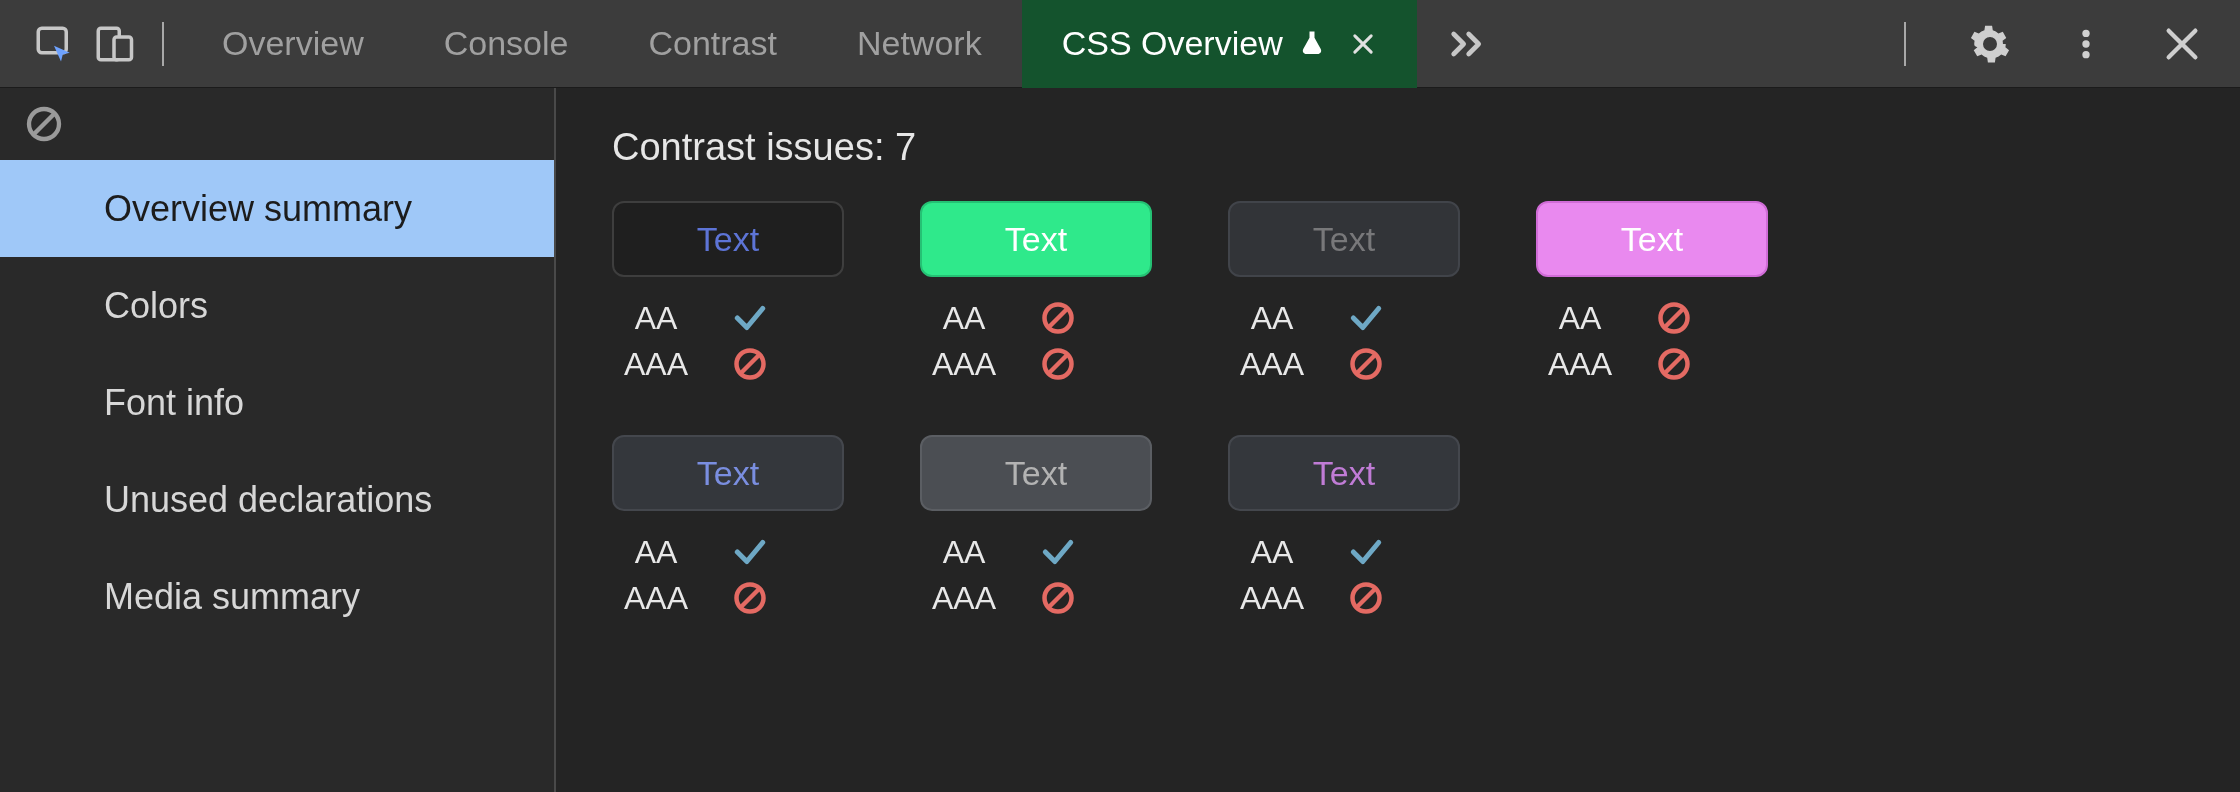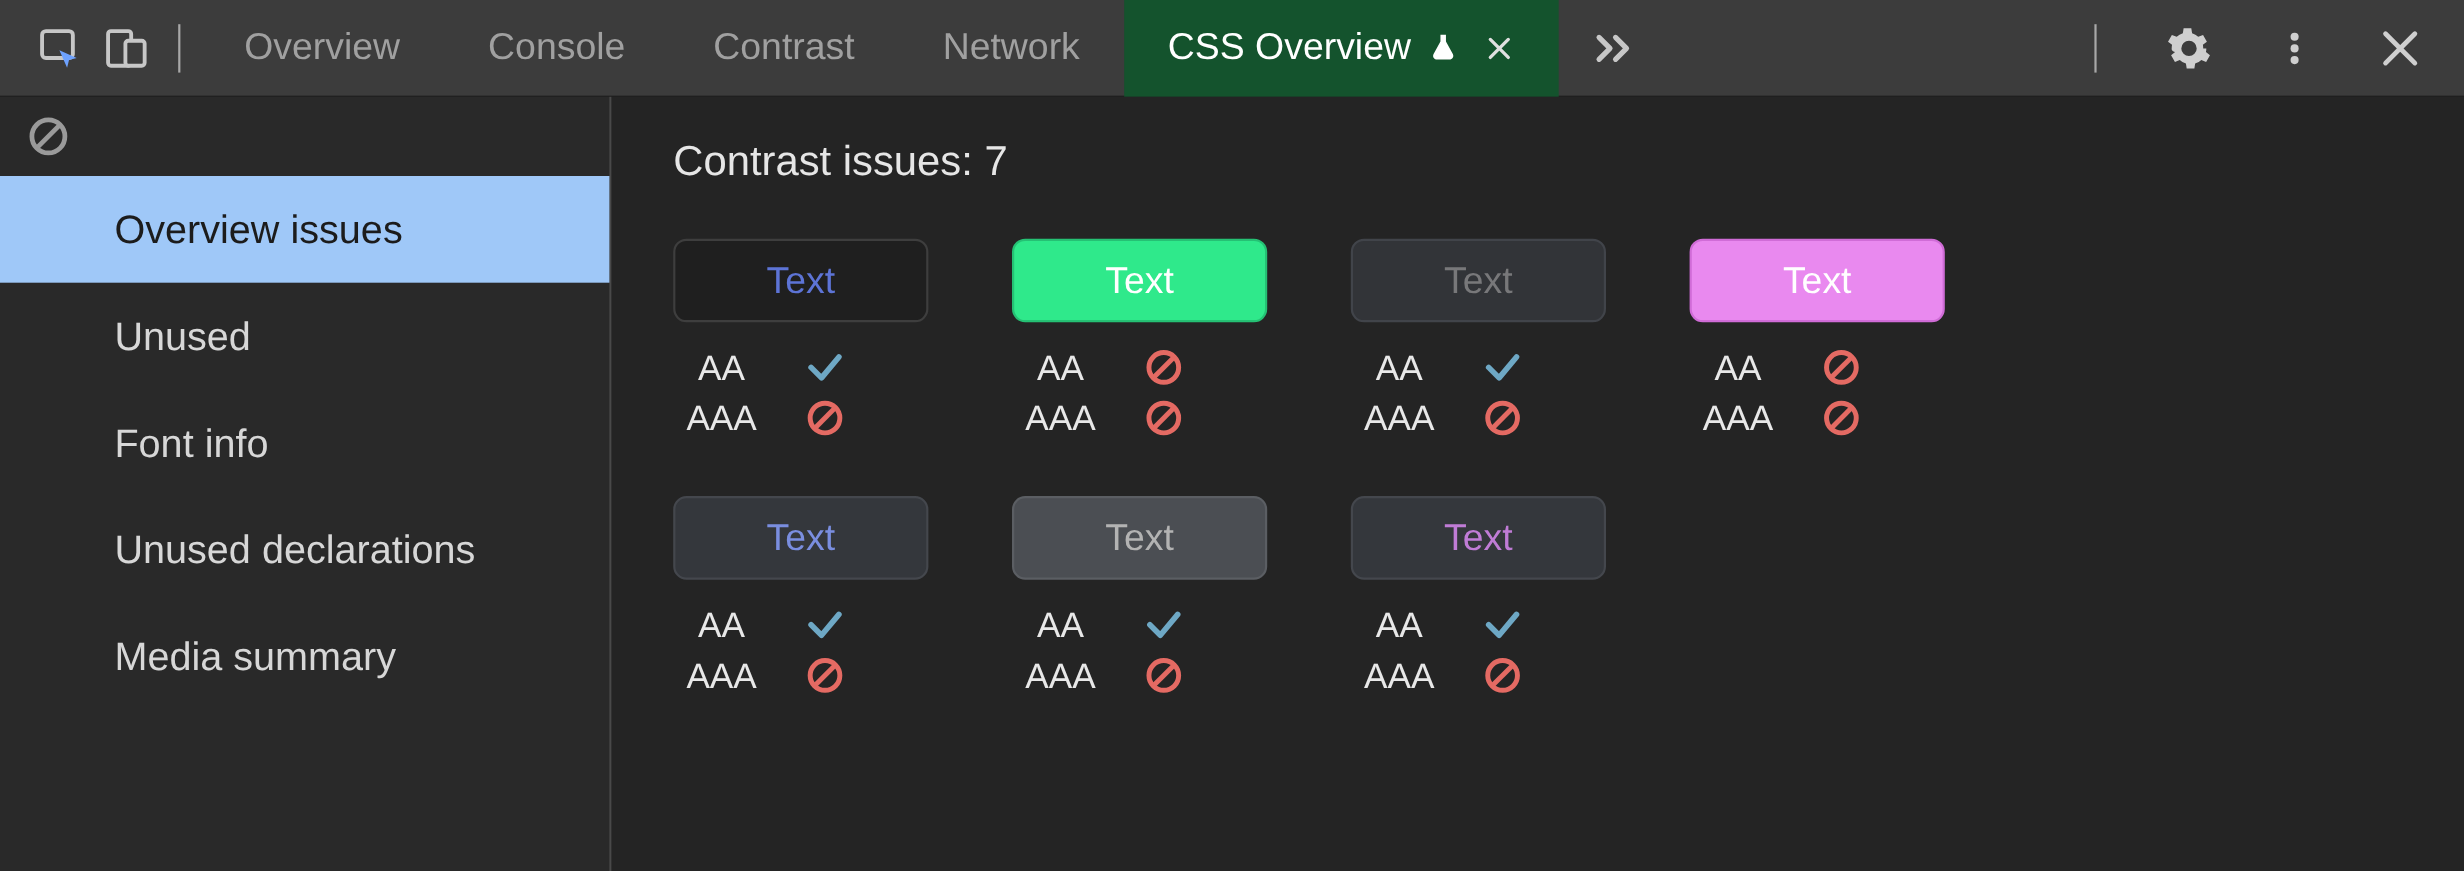--- a/index.html
+++ b/index.html
@@ -93,21 +93,21 @@
   
   .main {
     flex: 1;
     background: #242424;
     padding: 38px 56px;
   }
   .heading {
     font-size: 38px;
     color: #e6e6e6;
     font-weight: 400;
-    margin-bottom: 48px;
+    margin-bottom: 32px;
   }
   .grid {
     display: grid;
     grid-template-columns: repeat(4, 248px);
     column-gap: 60px;
     row-gap: 48px;
   }
   .tile { width: 248px; text-align: center; }
   .swatch {
     width: 232px;
@@ -216,24 +216,24 @@
   <div class="sidebar">
     <div class="sb-top">
       <span>
         <svg width="40" height="40" viewBox="0 0 24 24">
           <circle cx="12" cy="12" r="9" stroke="#9a9a9a" stroke-width="2.6" fill="none"></circle>
           <path d="M6 18 L18 6" stroke="#9a9a9a" stroke-width="2.6"></path>
         </svg>
       </span>
     </div>
     <div class="sb-item selected">
-      <span>Overview issues</span>
+      <span>Overview summary</span>
     </div>
     <div class="sb-item">
-      <span>Unused</span>
+      <span>Colors</span>
     </div>
     <div class="sb-item">
       <span>Font info</span>
     </div>
     <div class="sb-item">
       <span>Unused declarations</span>
     </div>
     <div class="sb-item">
       <span>Media summary</span>
     </div>

